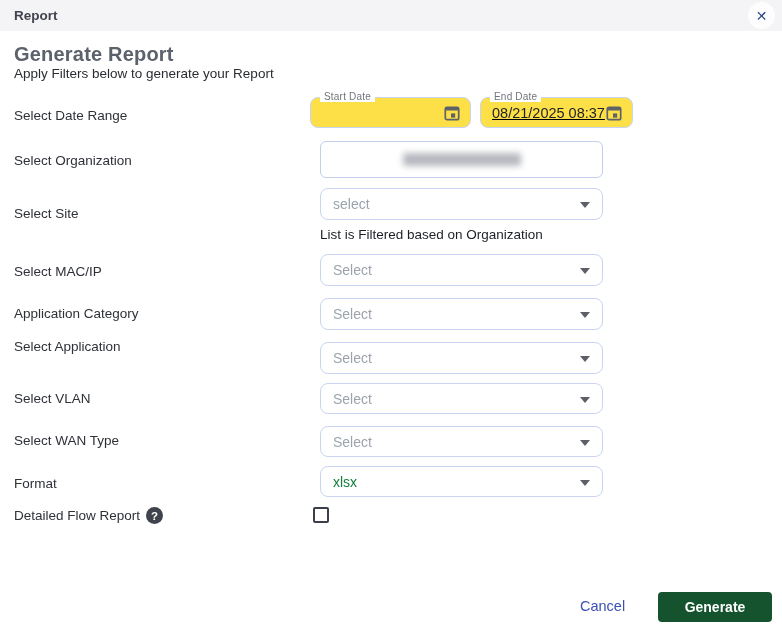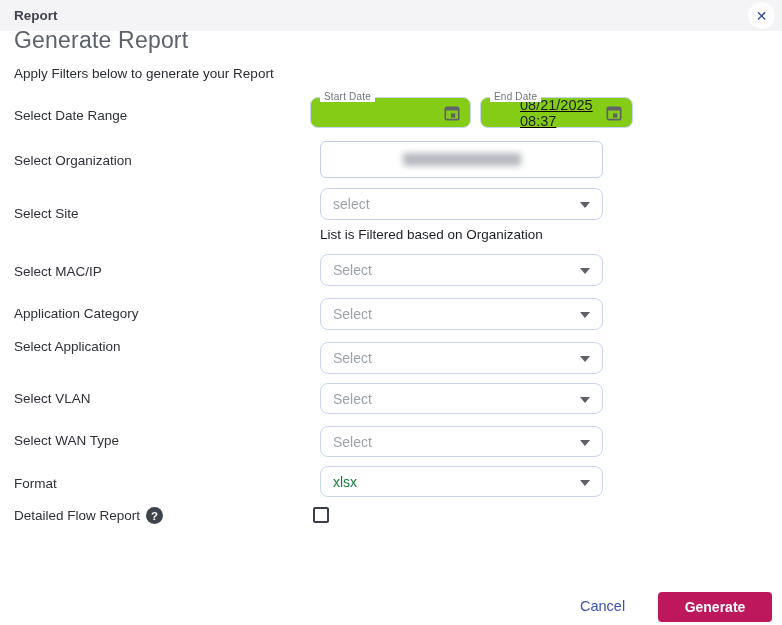--- a/index.html
+++ b/index.html
@@ -18,21 +18,21 @@
     margin-left:14px; font-size:13.5px; font-weight:bold; color:#41434f;
   }
   .close-btn {
     position:absolute; right:7px; top:2px; width:27px; height:27px;
     border-radius:50%; background:#fdfdfd; display:flex; align-items:center;
     justify-content:center; cursor:pointer;
   }
   .close-x { color:#2e4a87; font-size:14px; font-weight:bold; line-height:1; }
   
   .page-title {
-    position:absolute; left:14px; top:27px; font-size:23px; font-weight:normal;
+    position:absolute; left:14px; top:43px; font-size:20px; font-weight:bold;
     color:#5b626c; letter-spacing:.2px;
   }
   .page-subtitle {
     position:absolute; left:14px; top:66px; font-size:13.5px; color:#2a2c33;
   }
   
   .row-label {
     position:absolute; left:14px; font-size:13.5px; color:#2e3138;
     display:flex; align-items:center;
   }
@@ -49,22 +49,22 @@
   .dropdown { display:flex; align-items:center; padding:0 12px; cursor:pointer; }
   .ph-text { font-size:14px; color:#9da3ad; }
   .val-text { font-size:14px; color:#15803d; }
   .caret {
     position:absolute; right:12px; top:50%; margin-top:-2px; width:0; height:0;
     border-left:5px solid transparent; border-right:5px solid transparent;
     border-top:6px solid #5c5f66;
   }
   
   .date-box {
-    position:absolute; background:#84cc16; border:1px solid #c8d4f0;
-    border-radius:8px; height:31px; display:flex; align-items:center;padding-left:28px;
+    position:absolute; background:#fde047; border:1px solid #c8d4f0;
+    border-radius:8px; height:31px; display:flex; align-items:center;
   }
   .float-label {
     position:absolute; top:-7px; left:9px; background:#ffffff; padding:0 4px;
     font-size:10px; color:#70747b; letter-spacing:.2px; white-space:nowrap;
   }
   .date-value { font-size:14.5px; color:#1d2026; padding-left:11px; }
   .cal-icon { position:absolute; right:9px; top:50%; transform:translateY(-50%); display:flex; }
   
   .org-box {
     position:absolute; left:320px; top:141px; width:283px; height:37px;
@@ -83,21 +83,21 @@
     position:absolute; left:313px; top:507px; width:16px; height:16px;
     border:2px solid #3b4048; border-radius:2px; background:#ffffff; cursor:pointer;
   }
   
   .cancel-link {
     position:absolute; left:580px; top:598px; font-size:14.5px; font-weight:500;
     color:#3b51b3; cursor:pointer;
   }
   .generate-btn {
     position:absolute; left:658px; top:592px; width:114px; height:30px;
-    background:#be185d; border:none; border-radius:4px; color:#ffffff;
+    background:#14532d; border:none; border-radius:4px; color:#ffffff;
     font-size:14px; font-weight:bold; display:flex; align-items:center;
     justify-content:center; cursor:pointer;
     font-family:"Liberation Sans","DejaVu Sans",sans-serif;
   }
 </style>
 </head>
 <body>
 
 <div class="modal">
 

